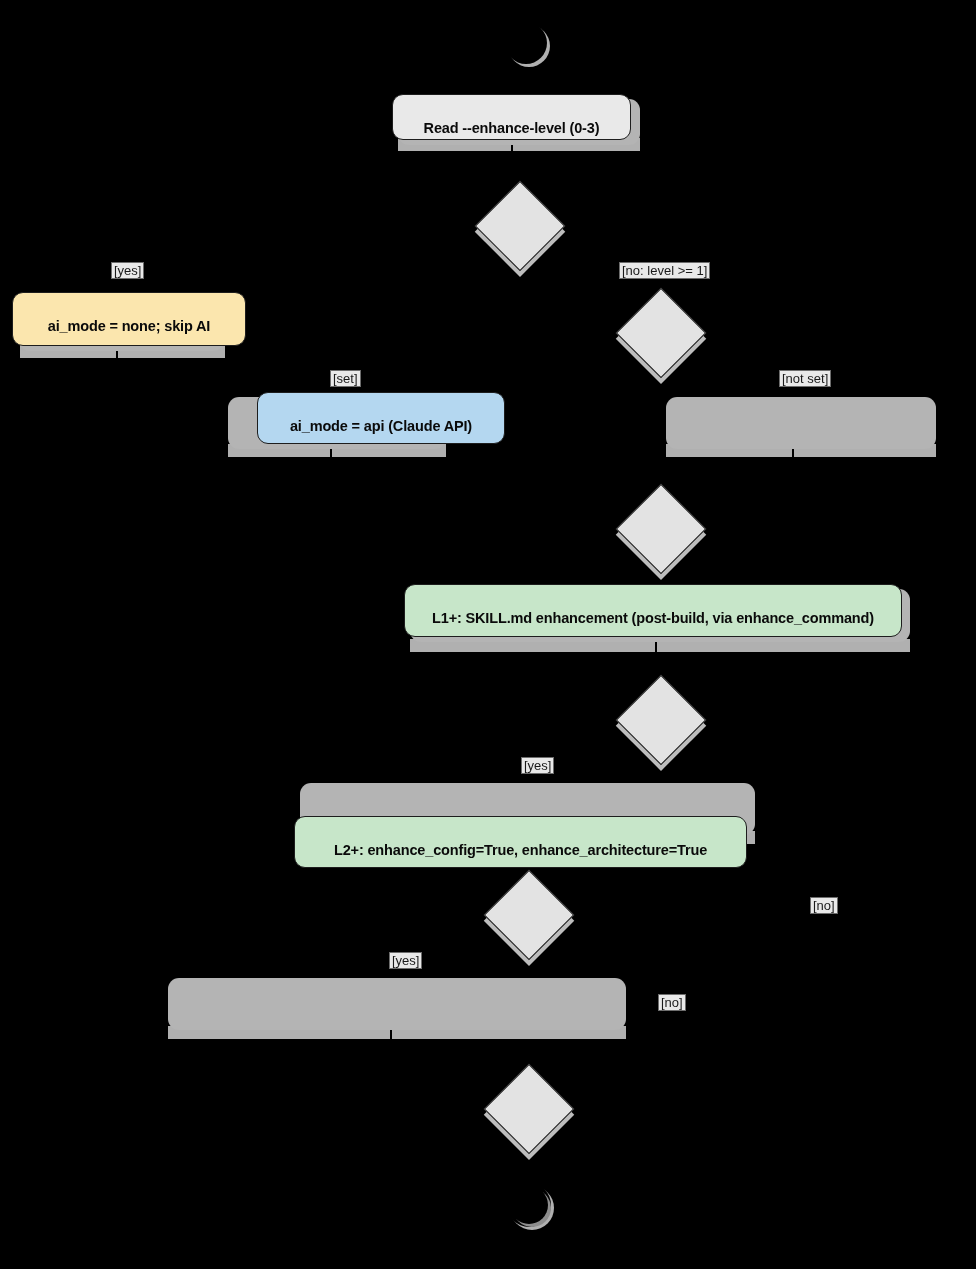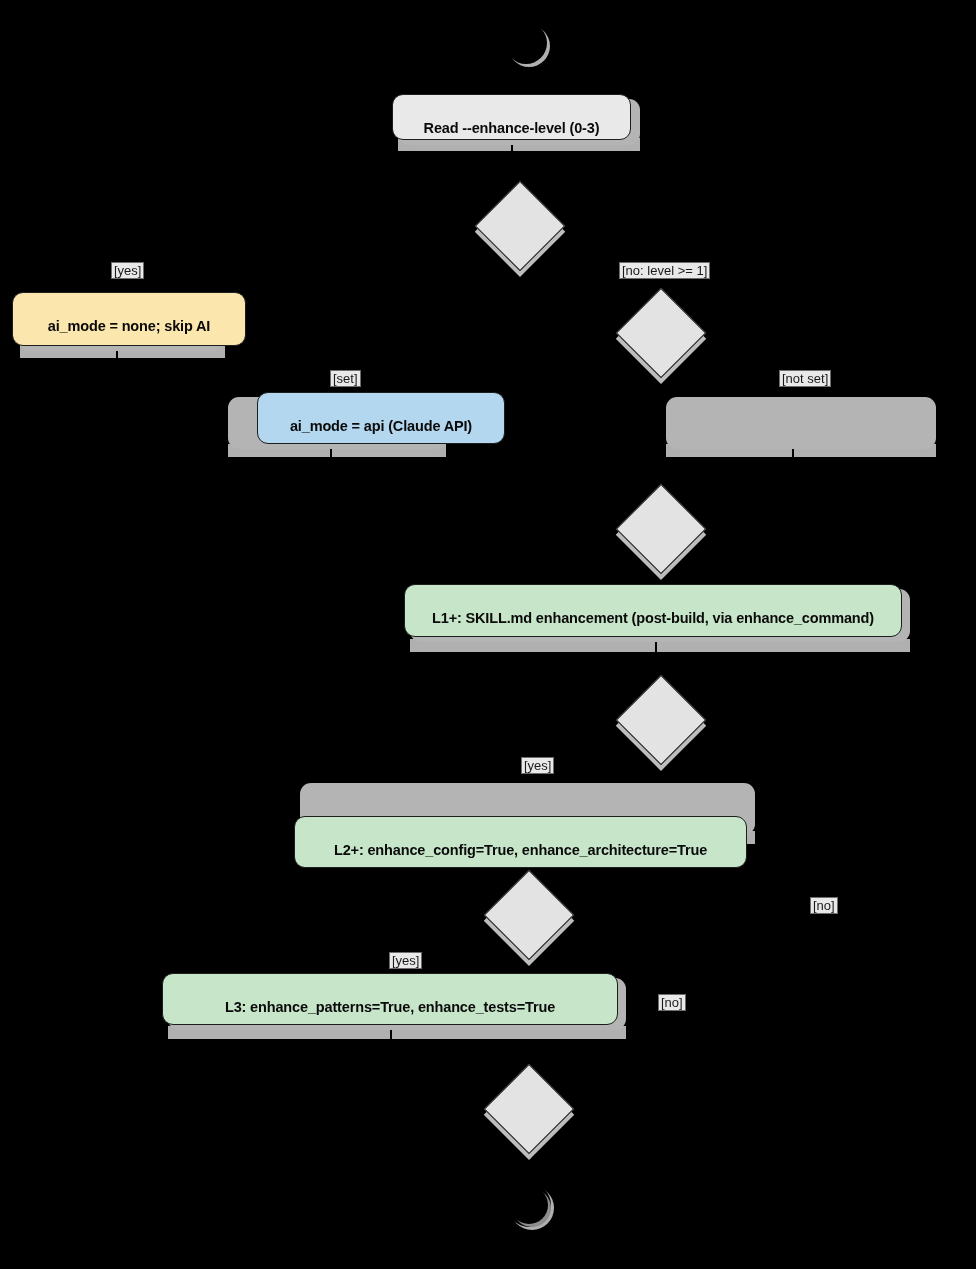--- a/index.html
+++ b/index.html
@@ -271,21 +271,20 @@
 
   <div class="edge" style="left:391px; top:913px; width:94px; height:1.5px;"></div>
   <div class="edge" style="left:391px; top:913px; width:1.5px; height:63px;"></div>
   <div class="edge" style="left:571px; top:913px; width:100px; height:1.5px;"></div>
   <div class="edge" style="left:670px; top:913px; width:1.5px; height:150px;"></div>
 
   <div class="node-bar" style="left:168px; top:1026px; width:458px; height:13px;">
     <div class="split" style="left:222px;"></div>
   </div>
   <div class="node-shadow" style="left:168px; top:978px; width:458px; height:52px;"></div>
-  <div class="node c-green" style="left:162px; top:973px; width:456px; height:52px;">L3: enhance_patterns=True, enhance_tests=True</div>
 
   <div class="edge" style="left:391px; top:1039px; width:1.5px; height:24px;"></div>
   <div class="edge" style="left:391px; top:1062px; width:432px; height:1.5px;"></div>
   <div class="edge" style="left:527px; top:1062px; width:1.5px; height:10px;"></div>
 
   <div class="diamond-wrap" style="left:484px; top:1064px; width:88px; height:88px;">
     <div class="diamond">
       <div class="face"></div>
     </div>
     <div class="diamond-label"></div>

